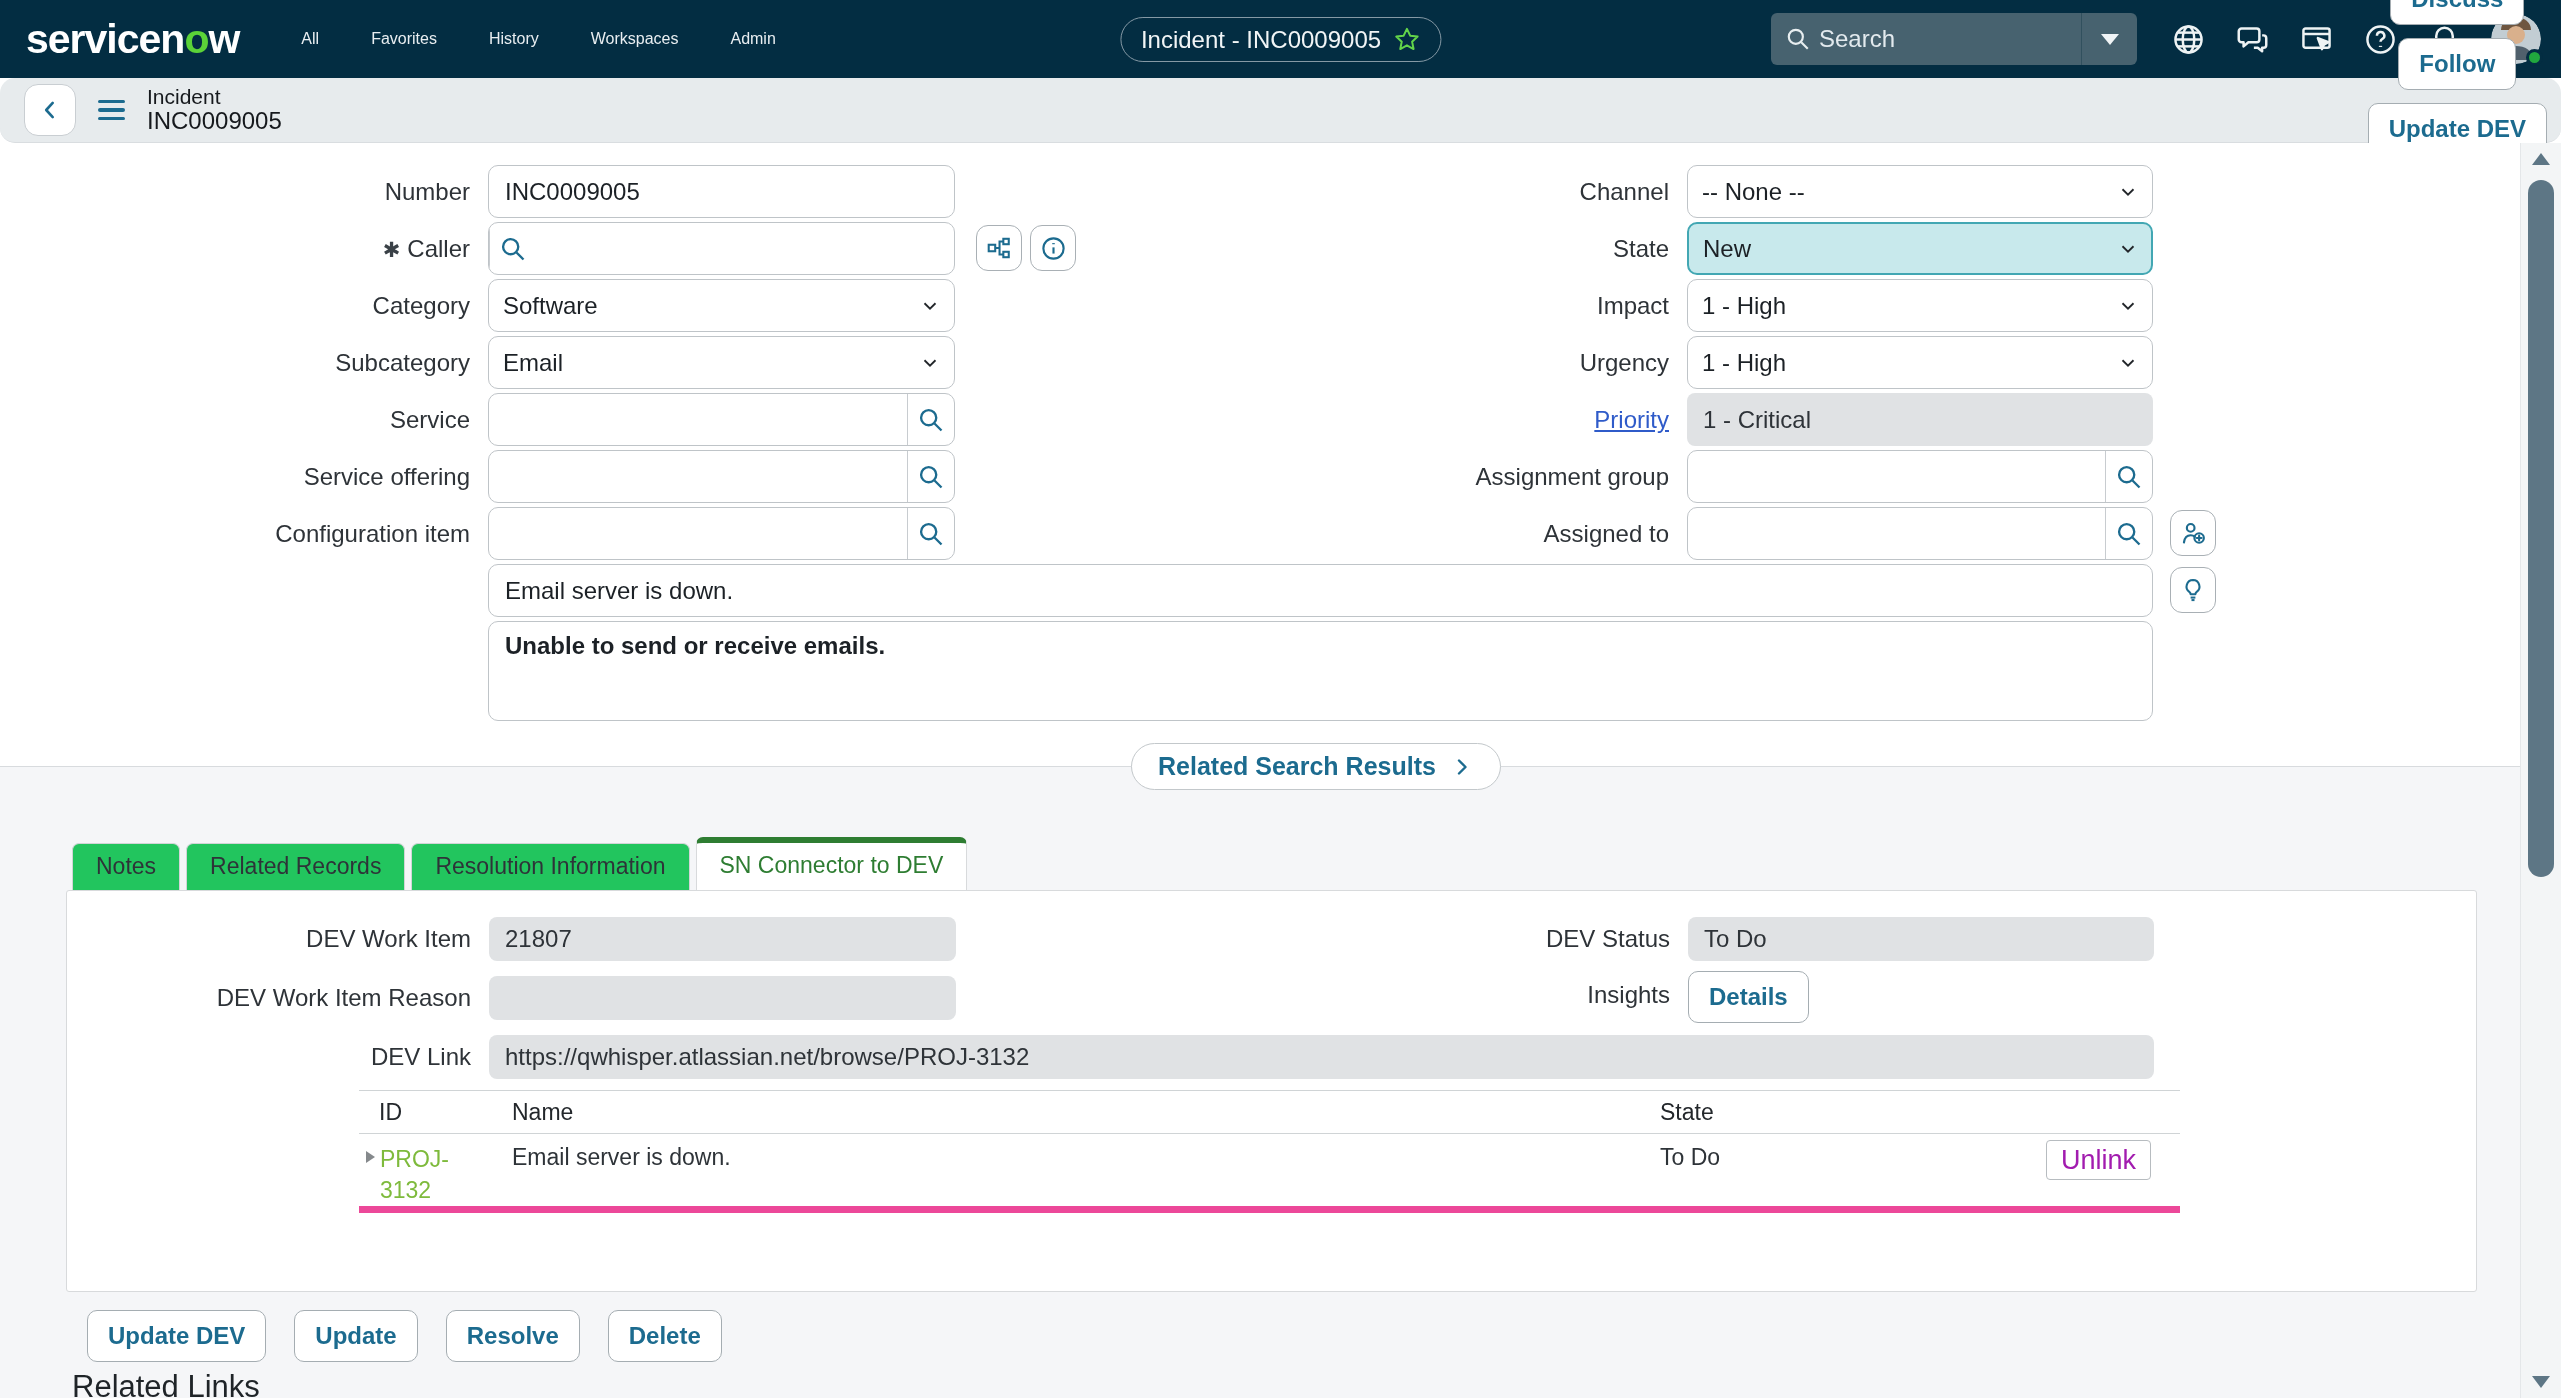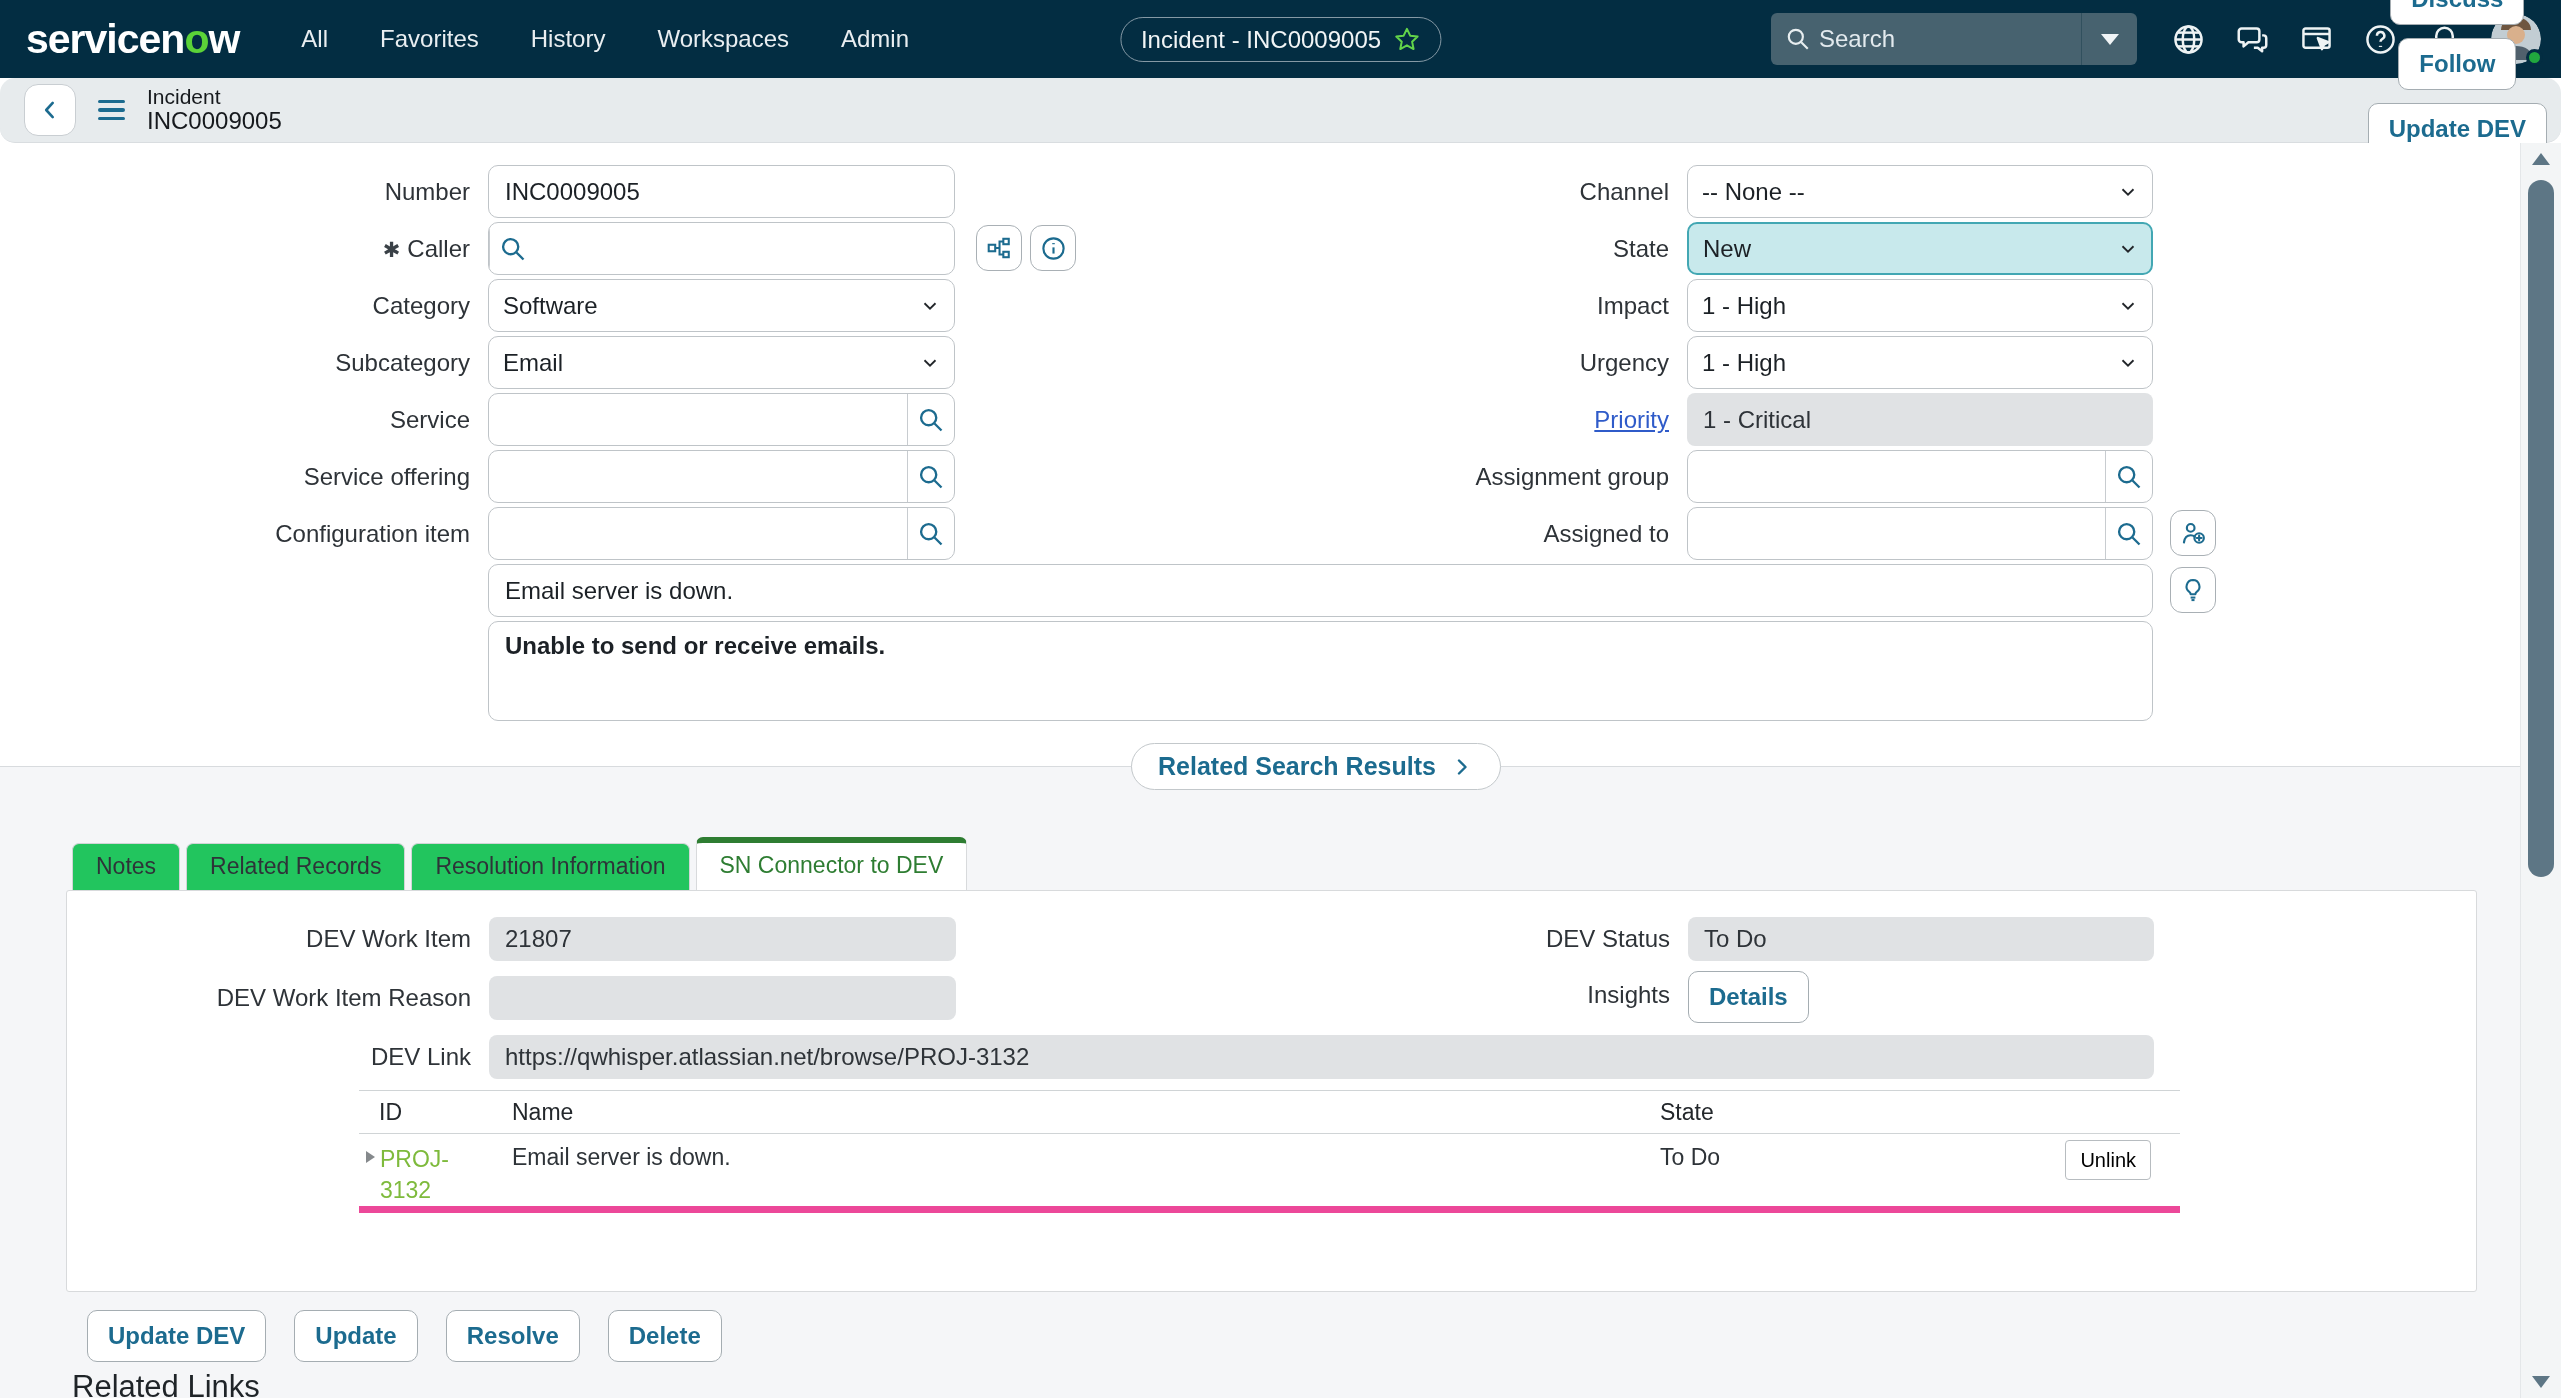--- a/index.html
+++ b/index.html
@@ -6,21 +6,21 @@
   *{box-sizing:border-box;}
   .screen{position:relative;width:2561px;height:1398px;overflow:hidden;
     font-family:"Liberation Sans",sans-serif;color:var(--text-dark,#2e3338);background:#fff;}
 
   
   .app-header{position:relative;display:flex;align-items:center;height:78px;
     background:var(--header-bg,#032d42);padding:0 20px 0 26px;}
   .logo{font-size:41px;font-weight:700;color:#fff;letter-spacing:-1px;cursor:pointer;}
   .logo .logo-o{color:var(--logo-green,#5bd338);}
   .main-nav{display:flex;gap:52px;margin-left:62px;}
-  .main-nav a{color:#e9eef1;font-size:24px;text-decoration:none;cursor:pointer;}
+  .main-nav a{color:#e9eef1;font-size:16px;text-decoration:none;cursor:pointer;}
   .record-pill{position:absolute;left:50%;top:17px;transform:translateX(-50%);
     height:45px;border:1px solid #8599a5;border-radius:23px;display:flex;align-items:center;
     gap:12px;padding:0 20px;color:#f1f5f6;font-size:24px;cursor:pointer;white-space:nowrap;}
   .search-cluster{margin-left:auto;display:flex;align-items:center;height:52px;width:366px;
     background:var(--search-box-bg,#47626f);border-radius:6px;overflow:hidden;flex:none;}
   .search-cluster .lens{flex:none;margin:0 6px 0 14px;display:flex;}
   .search-cluster input{flex:1;min-width:0;background:transparent;border:none;outline:none;
     color:#f2f6f7;font-size:24px;font-family:inherit;}
   .search-cluster input::placeholder{color:#e3eaee;opacity:1;}
   .search-dd{flex:none;width:56px;height:100%;border-left:1px solid #31505e;display:flex;
@@ -103,21 +103,21 @@
   .trow{position:relative;display:flex;min-height:67px;border-bottom:7px solid #ec4899;align-items:flex-start;justify-content:space-between;}
   .col-id{flex:none;width:153px;padding-left:20px;}
   .col-name{flex:none;width:1148px;}
   .col-state{flex:1;}
   .trow .col-id{display:flex;padding-left:7px;gap:5px;padding-top:10px;}
   .row-caret{flex:none;margin-top:7px;width:0;height:0;border-top:6px solid transparent;
     border-bottom:6px solid transparent;border-left:9px solid #85898c;}
   .row-id{width:84px;color:var(--row-link-green,#7eba3c);line-height:1.35;cursor:pointer;word-break:break-word;}
   .trow .col-name,.trow .col-state{padding-top:10px;}
   .unlink-btn{position:absolute;right:29px;top:6px;height:40px;padding:0 14px;background:#fff;
-    border:1px solid #b7bcc0;border-radius:4px;font-size:20px;color:#000000;font-family:inherit;cursor:pointer;}
+    border:1px solid #b7bcc0;border-radius:4px;font-size:27px;color:#a21caf;font-family:inherit;cursor:pointer;}
 
   .footer-btns{position:absolute;left:87px;top:1167px;display:flex;gap:28px;}
   .related-links{position:absolute;left:72px;top:1226px;font-size:31px;color:#1f2428;}
 
   
   .scrollbar{position:absolute;top:143px;right:0;width:41px;bottom:0;background:#f3f5f6;
     border-left:1px solid #e4e7e9;}
   .sb-up{position:absolute;top:10px;left:11px;width:0;height:0;border-left:9px solid transparent;
     border-right:9px solid transparent;border-bottom:12px solid var(--scroll-thumb,#5d7685);cursor:pointer;}
   .sb-thumb{position:absolute;top:37px;left:7px;width:26px;height:697px;border-radius:13px;

